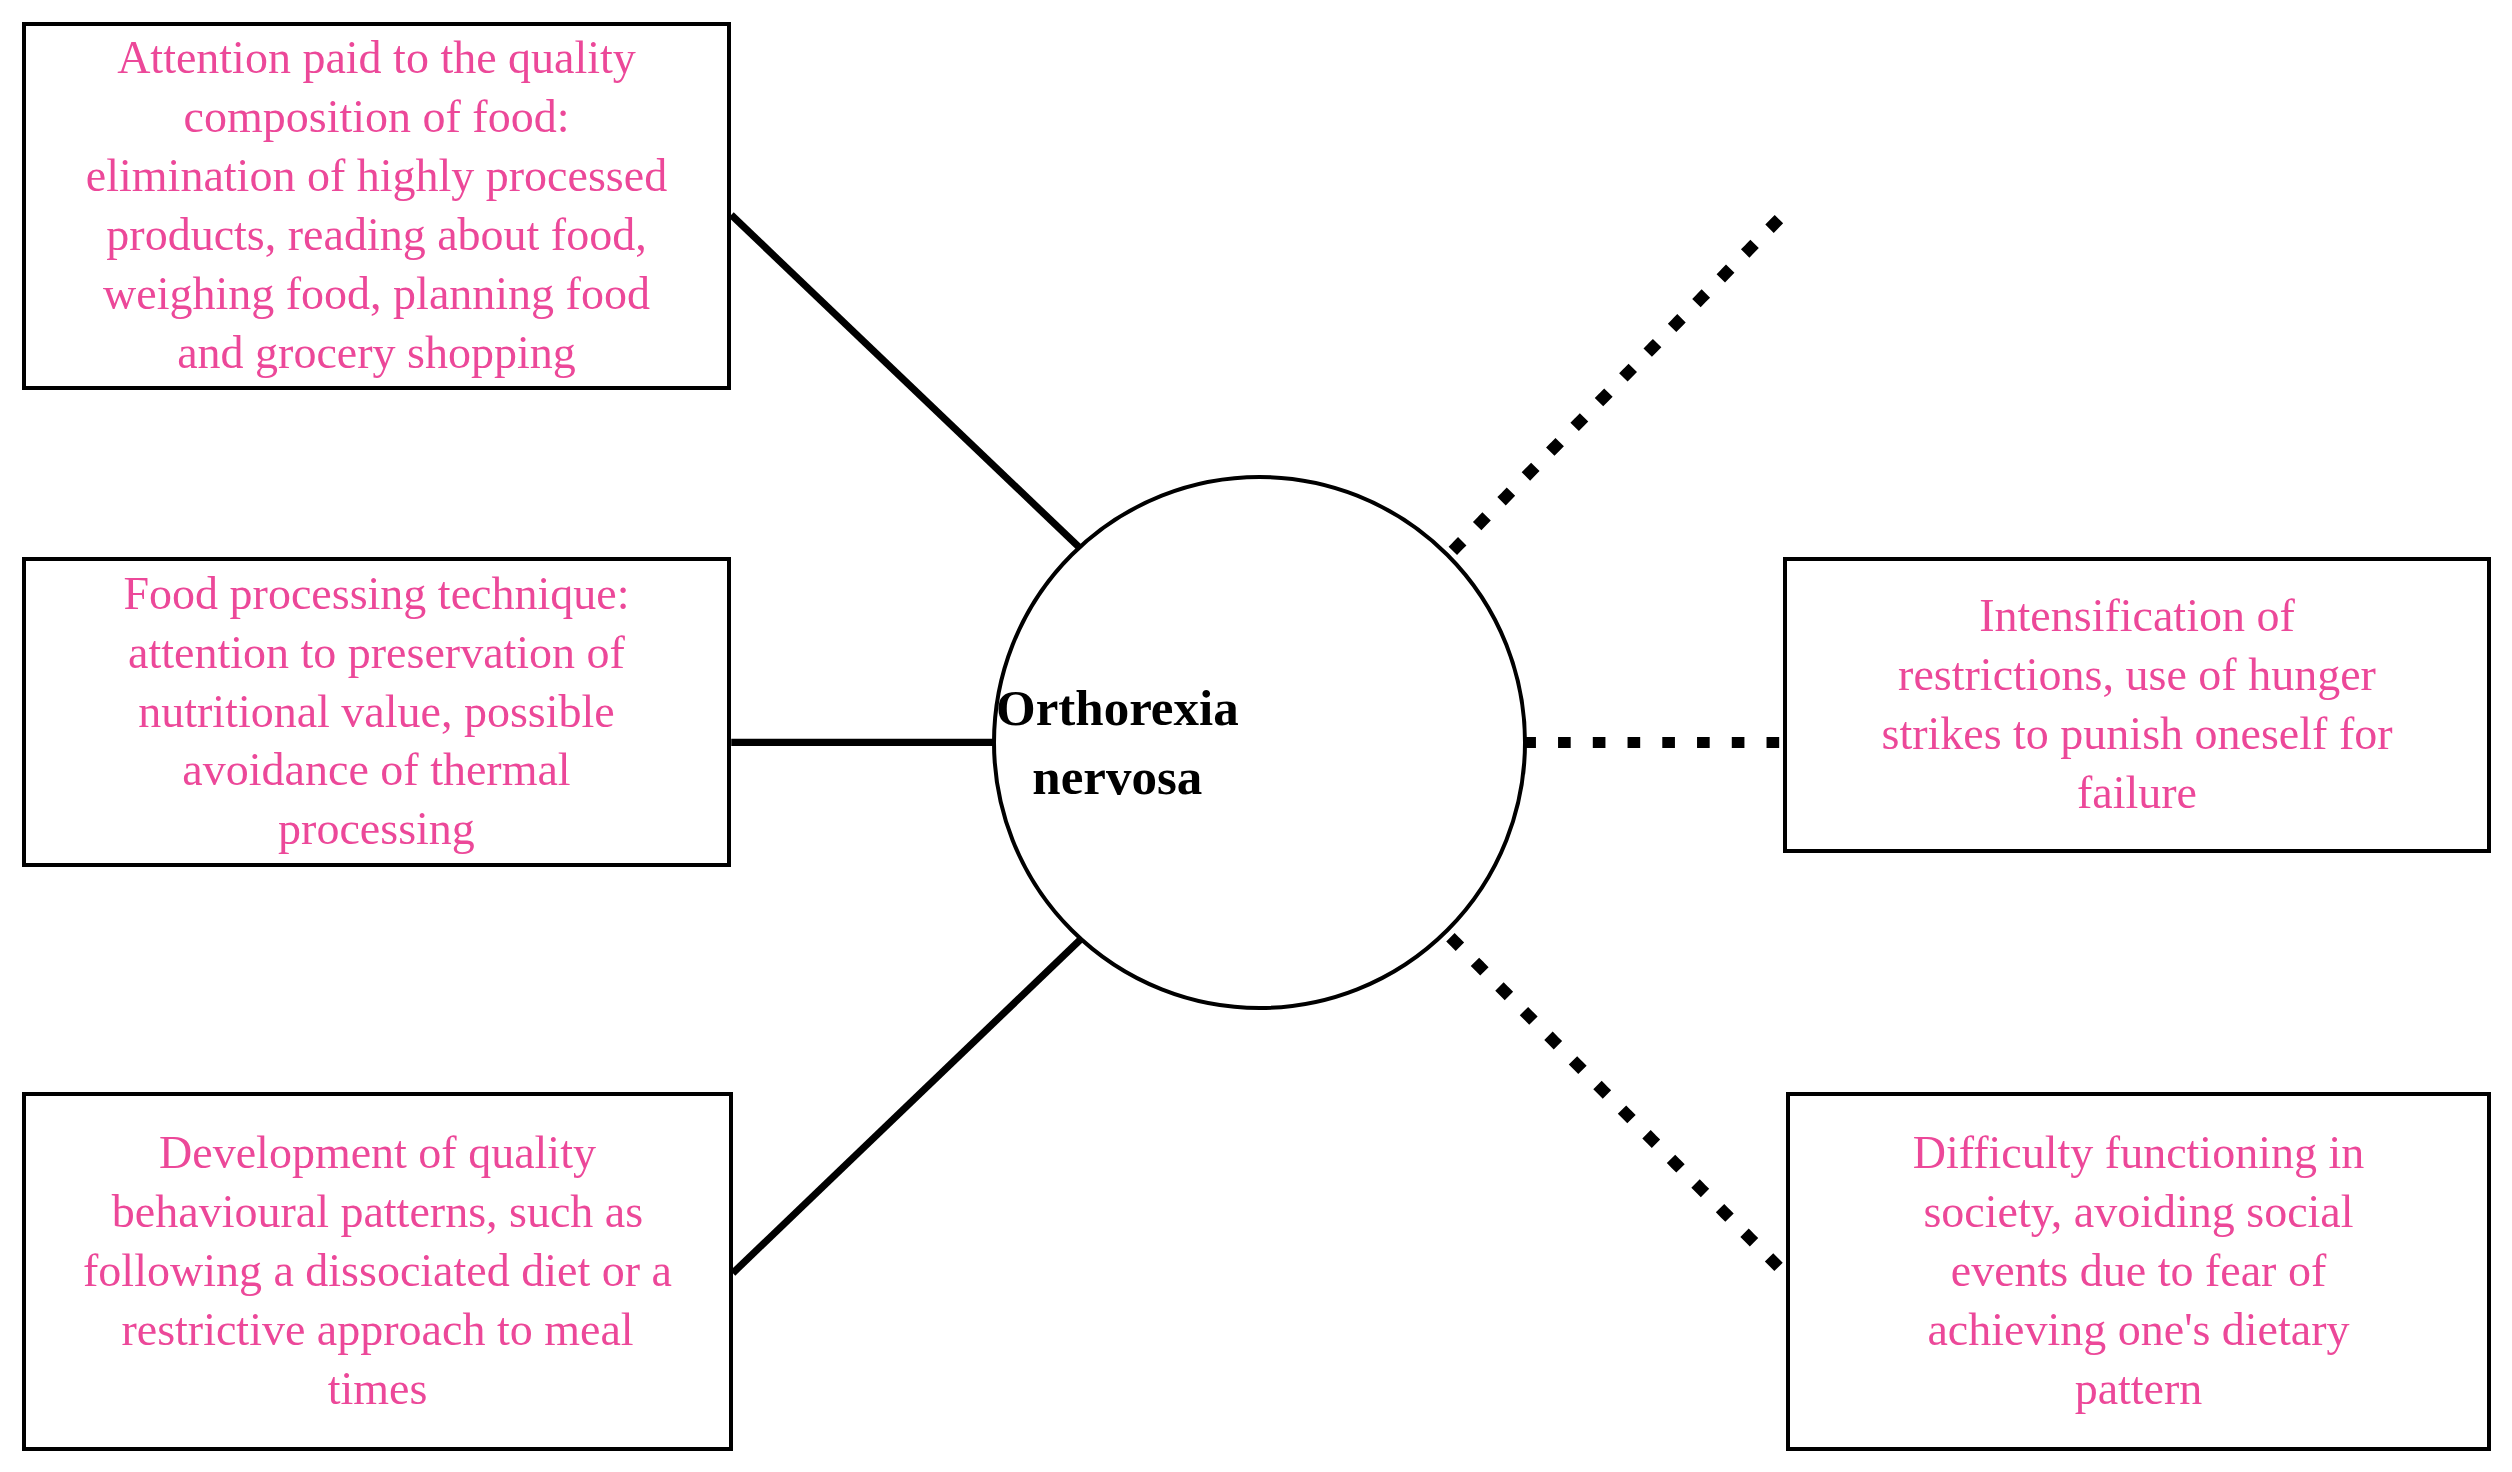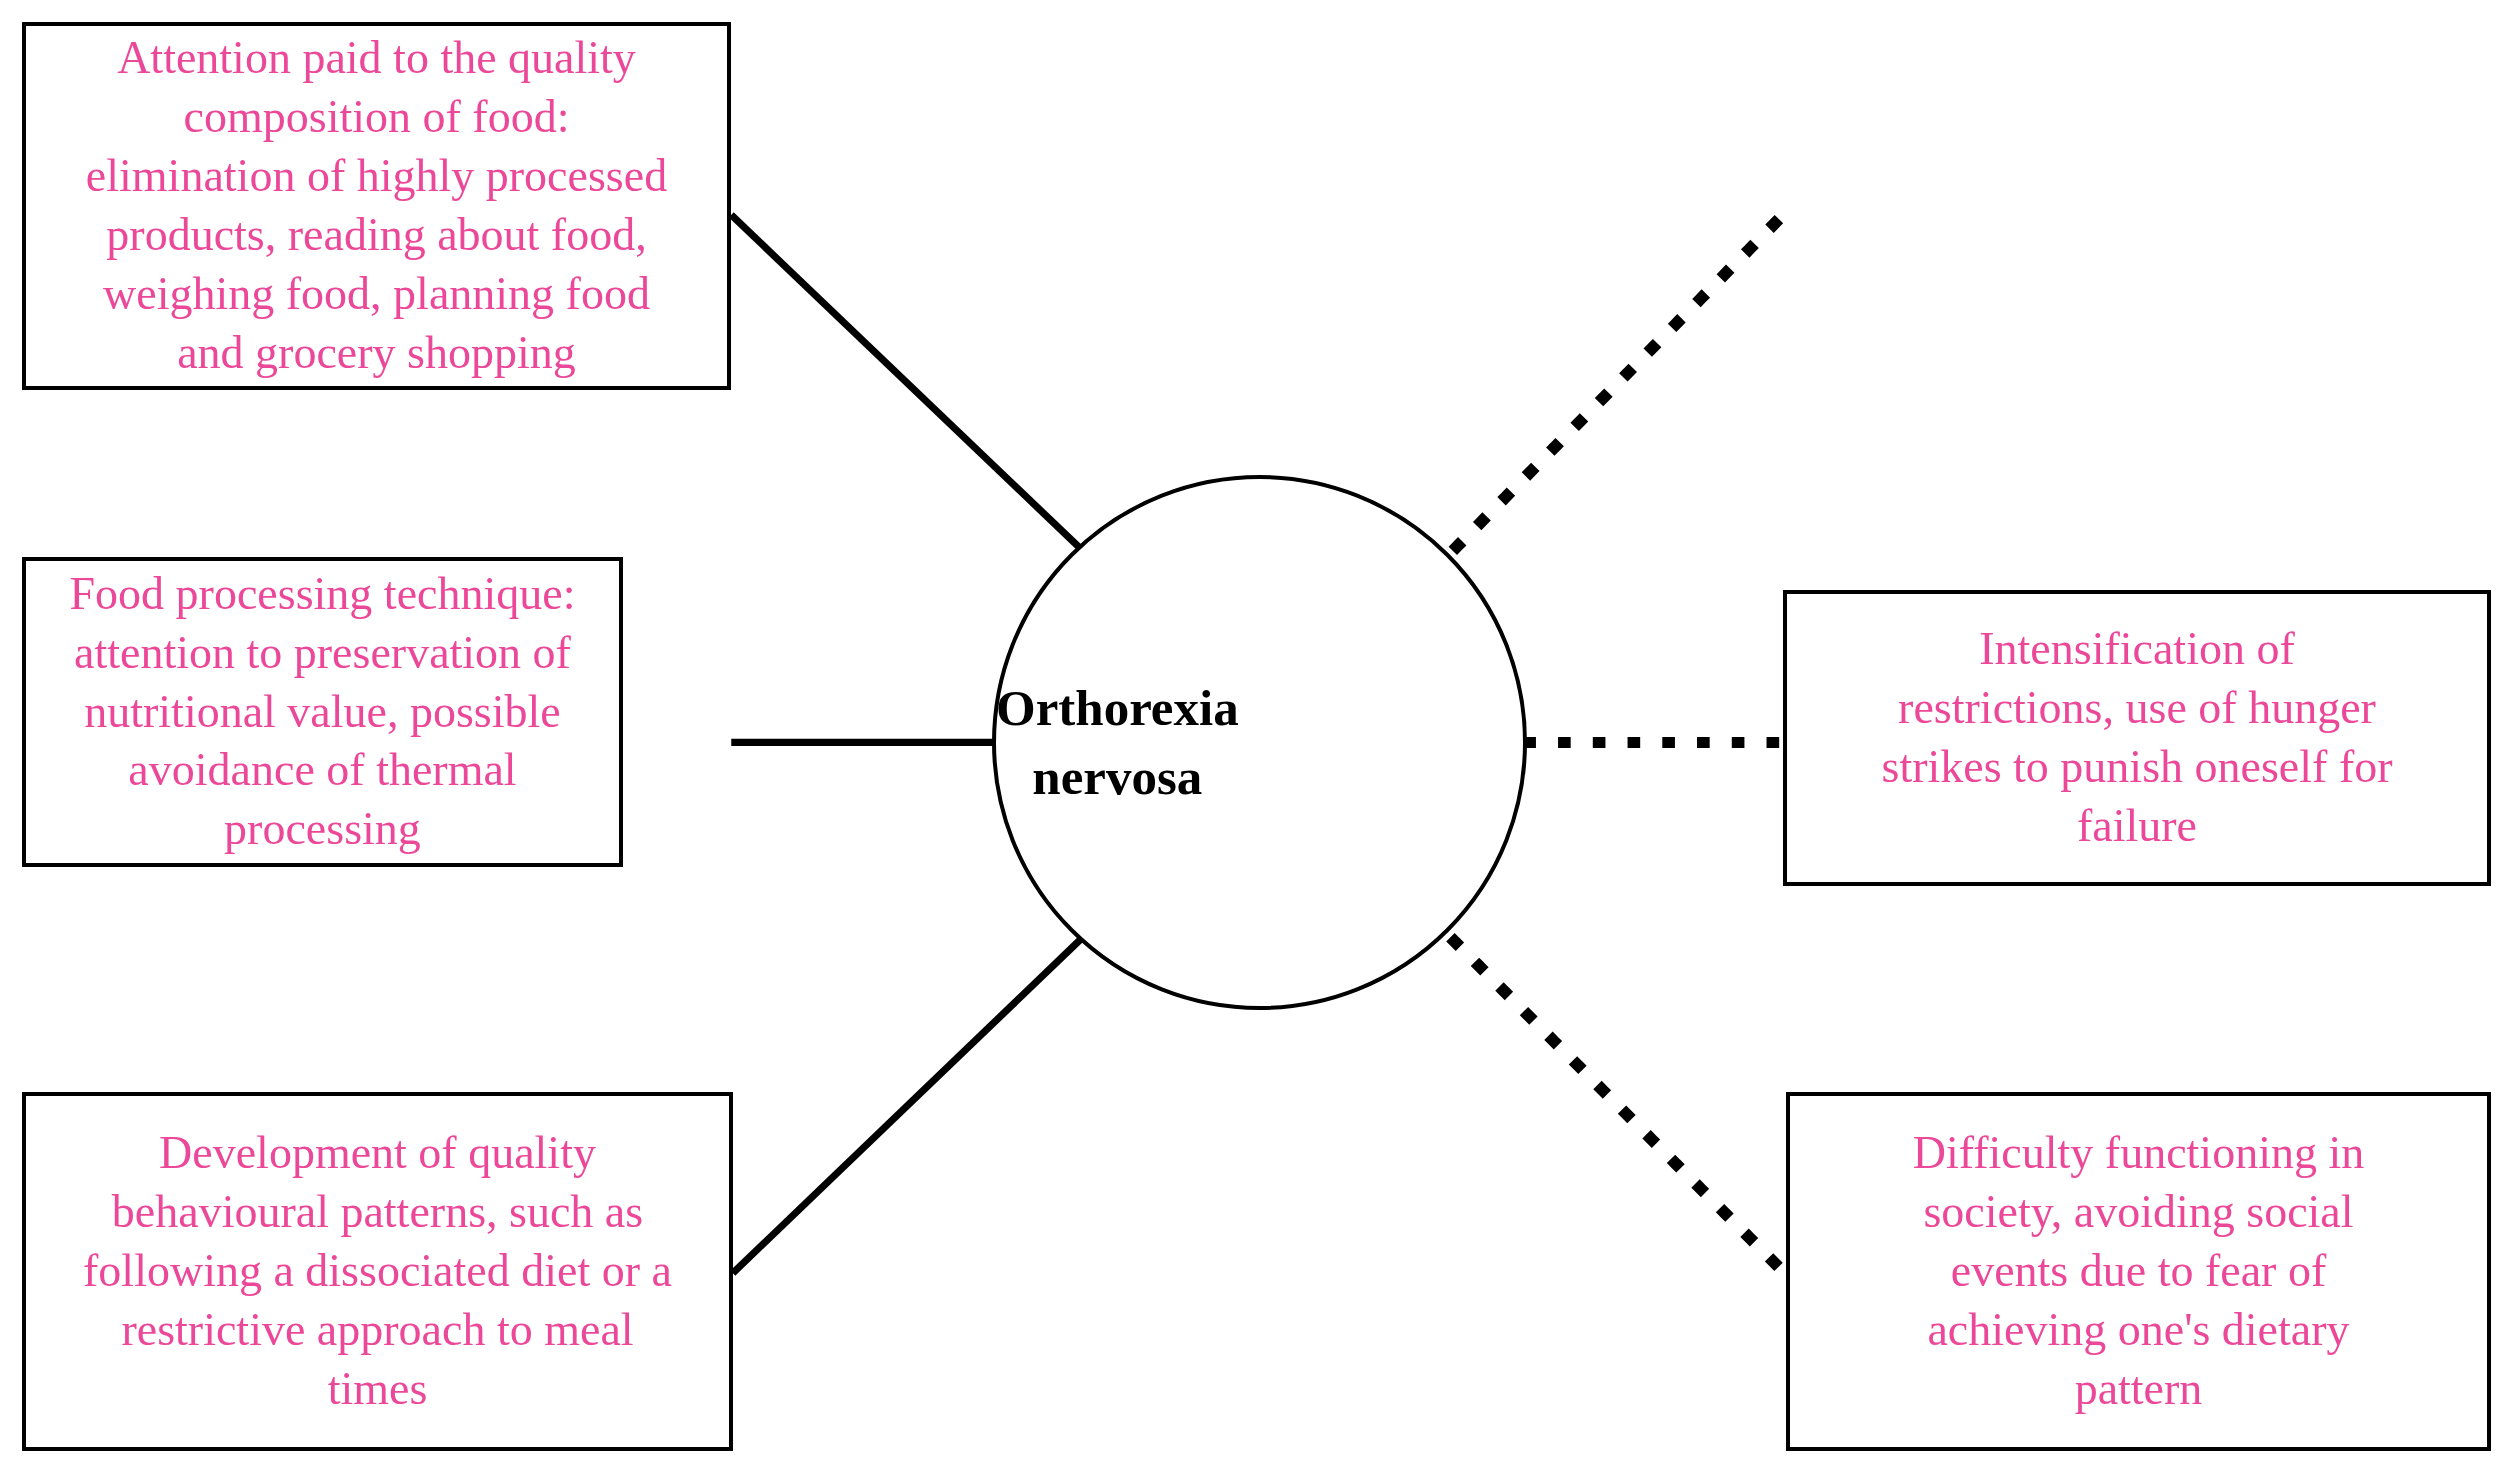--- a/index.html
+++ b/index.html
@@ -38,25 +38,25 @@
   }
   .node-box .node-text {
     text-align: center;
     font-size: 46px;
     line-height: 1.28;
     color: #ec4899;
     white-space: pre-line;
   }
   
   #box-quality      { left: 22px;  top: 22px;   width: 709px; height: 368px; }
-  #box-processing   { left: 22px;  top: 557px;  width: 601px; height: 310px; }
+  #box-processing   { left: 22px;  top: 557px;  width: 709px; height: 310px; }
   #box-behaviour    { left: 22px;  top: 1092px; width: 711px; height: 359px; }
   
   #box-guilt        { left: 1786px; top: 22px;   width: 705px; height: 368px; }
-  #box-restrictions { left: 1783px; top: 557px;  width: 708px; height: 296px; margin-top: 33px; }
+  #box-restrictions { left: 1783px; top: 557px;  width: 708px; height: 296px; }
   #box-society      { left: 1786px; top: 1092px; width: 705px; height: 359px; justify-content: center; }
 
   #center-node {
     position: absolute;
     left: 992px;
     top: 475px;
     width: 535px;
     height: 535px;
     box-sizing: border-box;
     border: 4.7px solid #000000;

